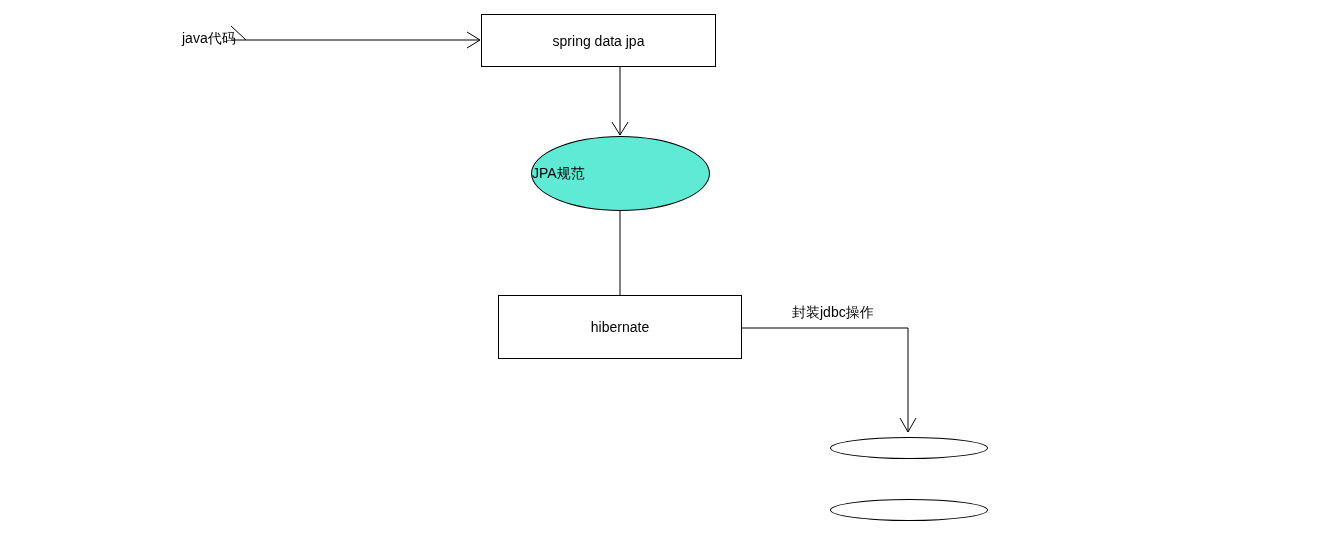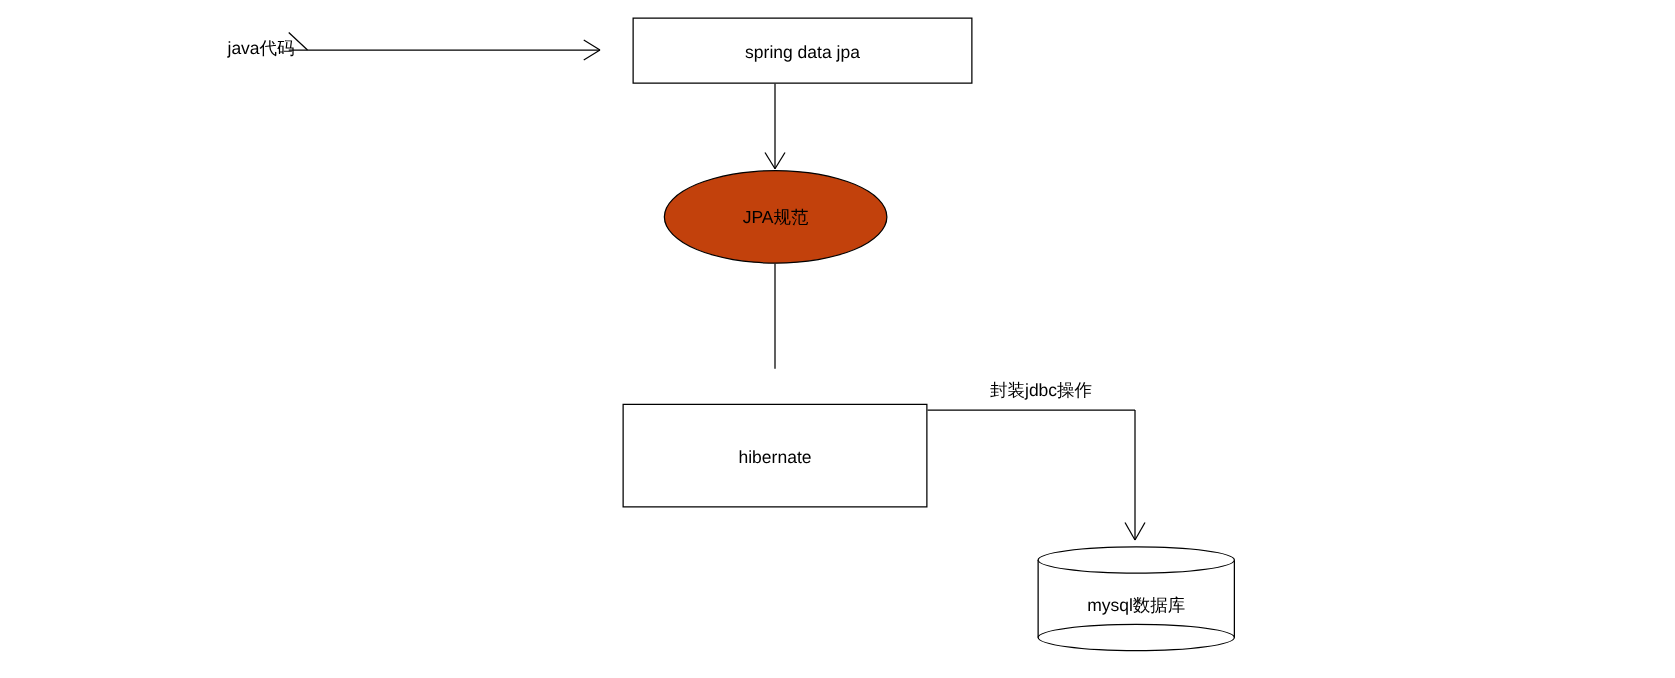--- a/index.html
+++ b/index.html
@@ -26,22 +26,22 @@
       align-items: center;
       justify-content: center;
       background: #fff;
     }
     .ellipse {
       position: absolute;
       border: 1px solid #000;
       border-radius: 50%;
       display: flex;
       align-items: center;
-      justify-content: center;
-      background: #c2410c;
+      justify-content: flex-start;
+      background: #5eead4;
     }
     .cylinder {
       position: absolute;
     }
     .cylinder-body {
       position: absolute;
       border-left: 1px solid #000;
       border-right: 1px solid #000;
       display: flex;
       align-items: center;
@@ -73,50 +73,47 @@
 
 <div class="label" style="left:182px; top:30px;">java代码</div>
 
 <svg class="connector" style="left:231px; top:26px; width:250px; height:20px;">
   <line x1="0" y1="14" x2="249" y2="14" stroke="#000" stroke-width="1"></line>
   <line x1="236" y1="6" x2="249" y2="14" stroke="#000" stroke-width="1"></line>
   <line x1="236" y1="22" x2="249" y2="14" stroke="#000" stroke-width="1"></line>
   <line x1="0" y1="0" x2="15" y2="14" stroke="#000" stroke-width="1"></line>
 </svg>
 
-<div class="box" style="left:481px; top:14px; width:272px; height:53px;margin-left:25px;">
+<div class="box" style="left:481px; top:14px; width:235px; height:53px;">
   <span>spring data  jpa</span>
 </div>
 
 <svg class="connector" style="left:610px; top:67px; width:20px; height:70px;">
   <line x1="10" y1="0" x2="10" y2="68" stroke="#000" stroke-width="1"></line>
   <line x1="2" y1="55" x2="10" y2="68" stroke="#000" stroke-width="1"></line>
   <line x1="18" y1="55" x2="10" y2="68" stroke="#000" stroke-width="1"></line>
 </svg>
 
 <div class="ellipse" style="left:531px; top:136px; width:179px; height:75px;">
   <span>JPA规范</span>
 </div>
 
 <svg class="connector" style="left:615px; top:211px; width:10px; height:84px;">
   <line x1="5" y1="0" x2="5" y2="84" stroke="#000" stroke-width="1"></line>
 </svg>
 
-<div class="box" style="left:498px; top:295px; width:244px; height:83px;margin-top:28px;">
+<div class="box" style="left:498px; top:295px; width:244px; height:64px;">
   <span>hibernate</span>
 </div>
 
 <div class="label" style="left:792px; top:304px;">封装jdbc操作</div>
 
 <svg class="connector" style="left:742px; top:328px; width:180px; height:110px;">
   <line x1="0" y1="0" x2="166" y2="0" stroke="#000" stroke-width="1"></line>
   <line x1="166" y1="0" x2="166" y2="104" stroke="#000" stroke-width="1"></line>
   <line x1="158" y1="90" x2="166" y2="104" stroke="#000" stroke-width="1"></line>
   <line x1="174" y1="90" x2="166" y2="104" stroke="#000" stroke-width="1"></line>
 </svg>
 
 <div class="cylinder" style="left:830px; top:437px; width:158px; height:85px;">
   <div class="cylinder-bottom" style="top:62px; height:22px;"></div>
-  <div class="cylinder-body" style="top:11px; height:62px;">
-    <span style="position:relative; top:6px;">mysql数据库</span>
-  </div>
   <div class="cylinder-top" style="top:0; height:22px;"></div>
 </div>
 
 </body></html>

